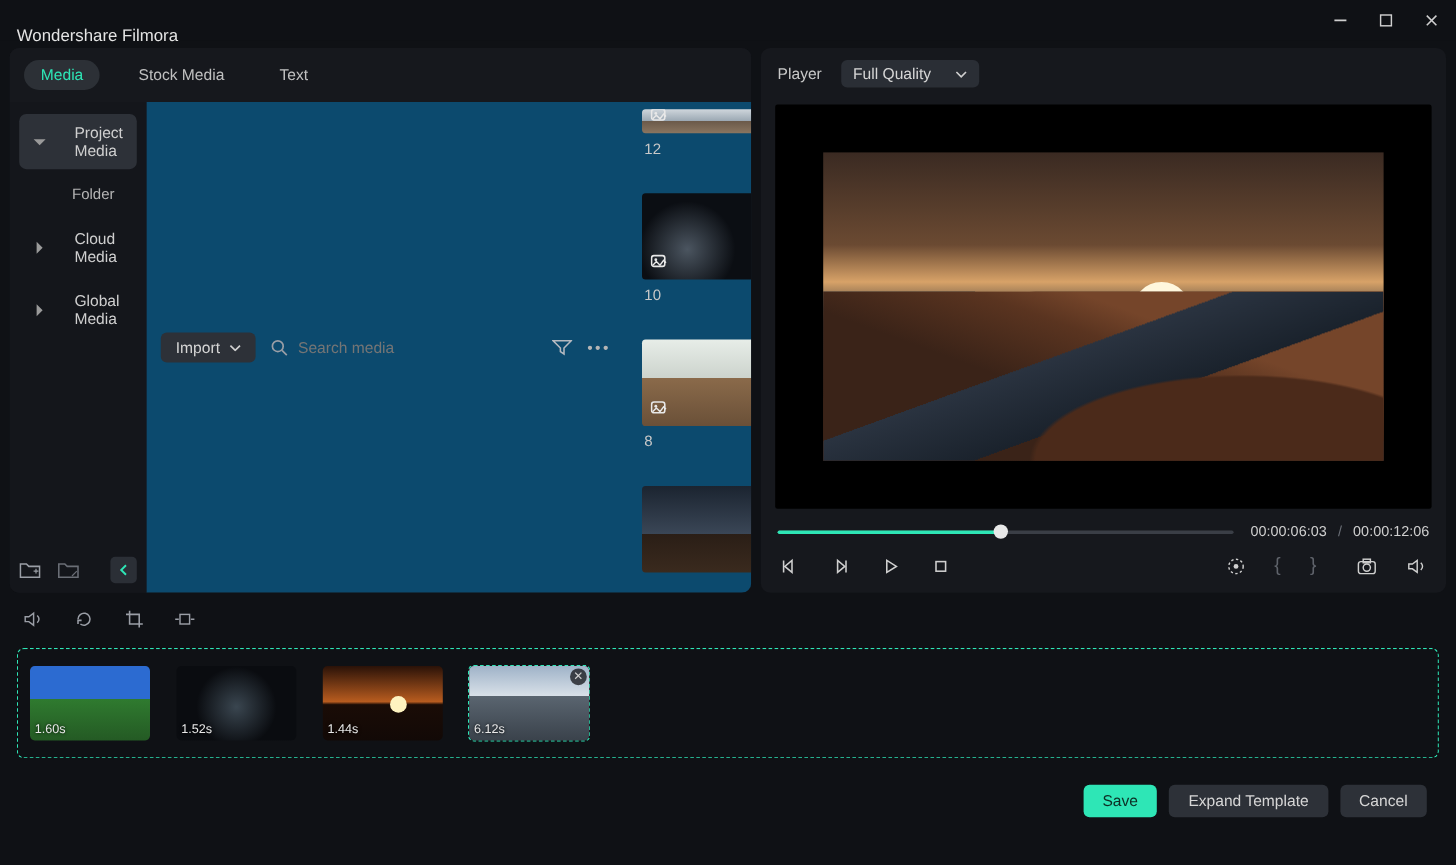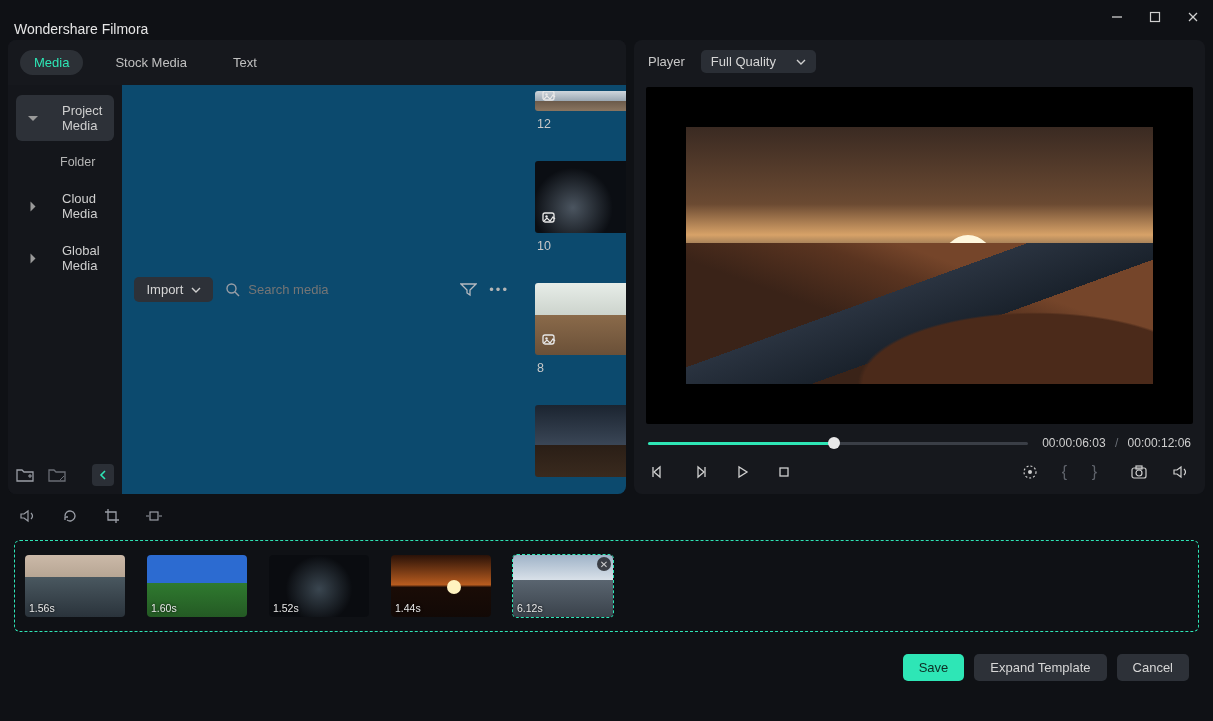--- a/index.html
+++ b/index.html
@@ -505,23 +505,20 @@
       </span>
     <span class="ctrl">
         <svg width="18" height="14" viewBox="0 0 18 14">
           <rect x="5" y="3" width="8" height="8" fill="none" stroke="#9a9ea6" stroke-width="1.2"></rect>
           <path d="M1 7h3M14 7h3" stroke="#9a9ea6" stroke-width="1.2"></path>
         </svg>
       </span>
   </div>
 
   <div class="storyboard" id="storyboard">
-      <div class="clip bg-sky">
-        <span class="dur">1.56s</span>
-      </div>
       <div class="clip bg-green">
         <span class="dur">1.60s</span>
       </div>
       <div class="clip bg-cave">
         <span class="dur">1.52s</span>
       </div>
       <div class="clip bg-sunset">
         <div class="sun-sm"></div>
         <span class="dur">1.44s</span>
       </div>

